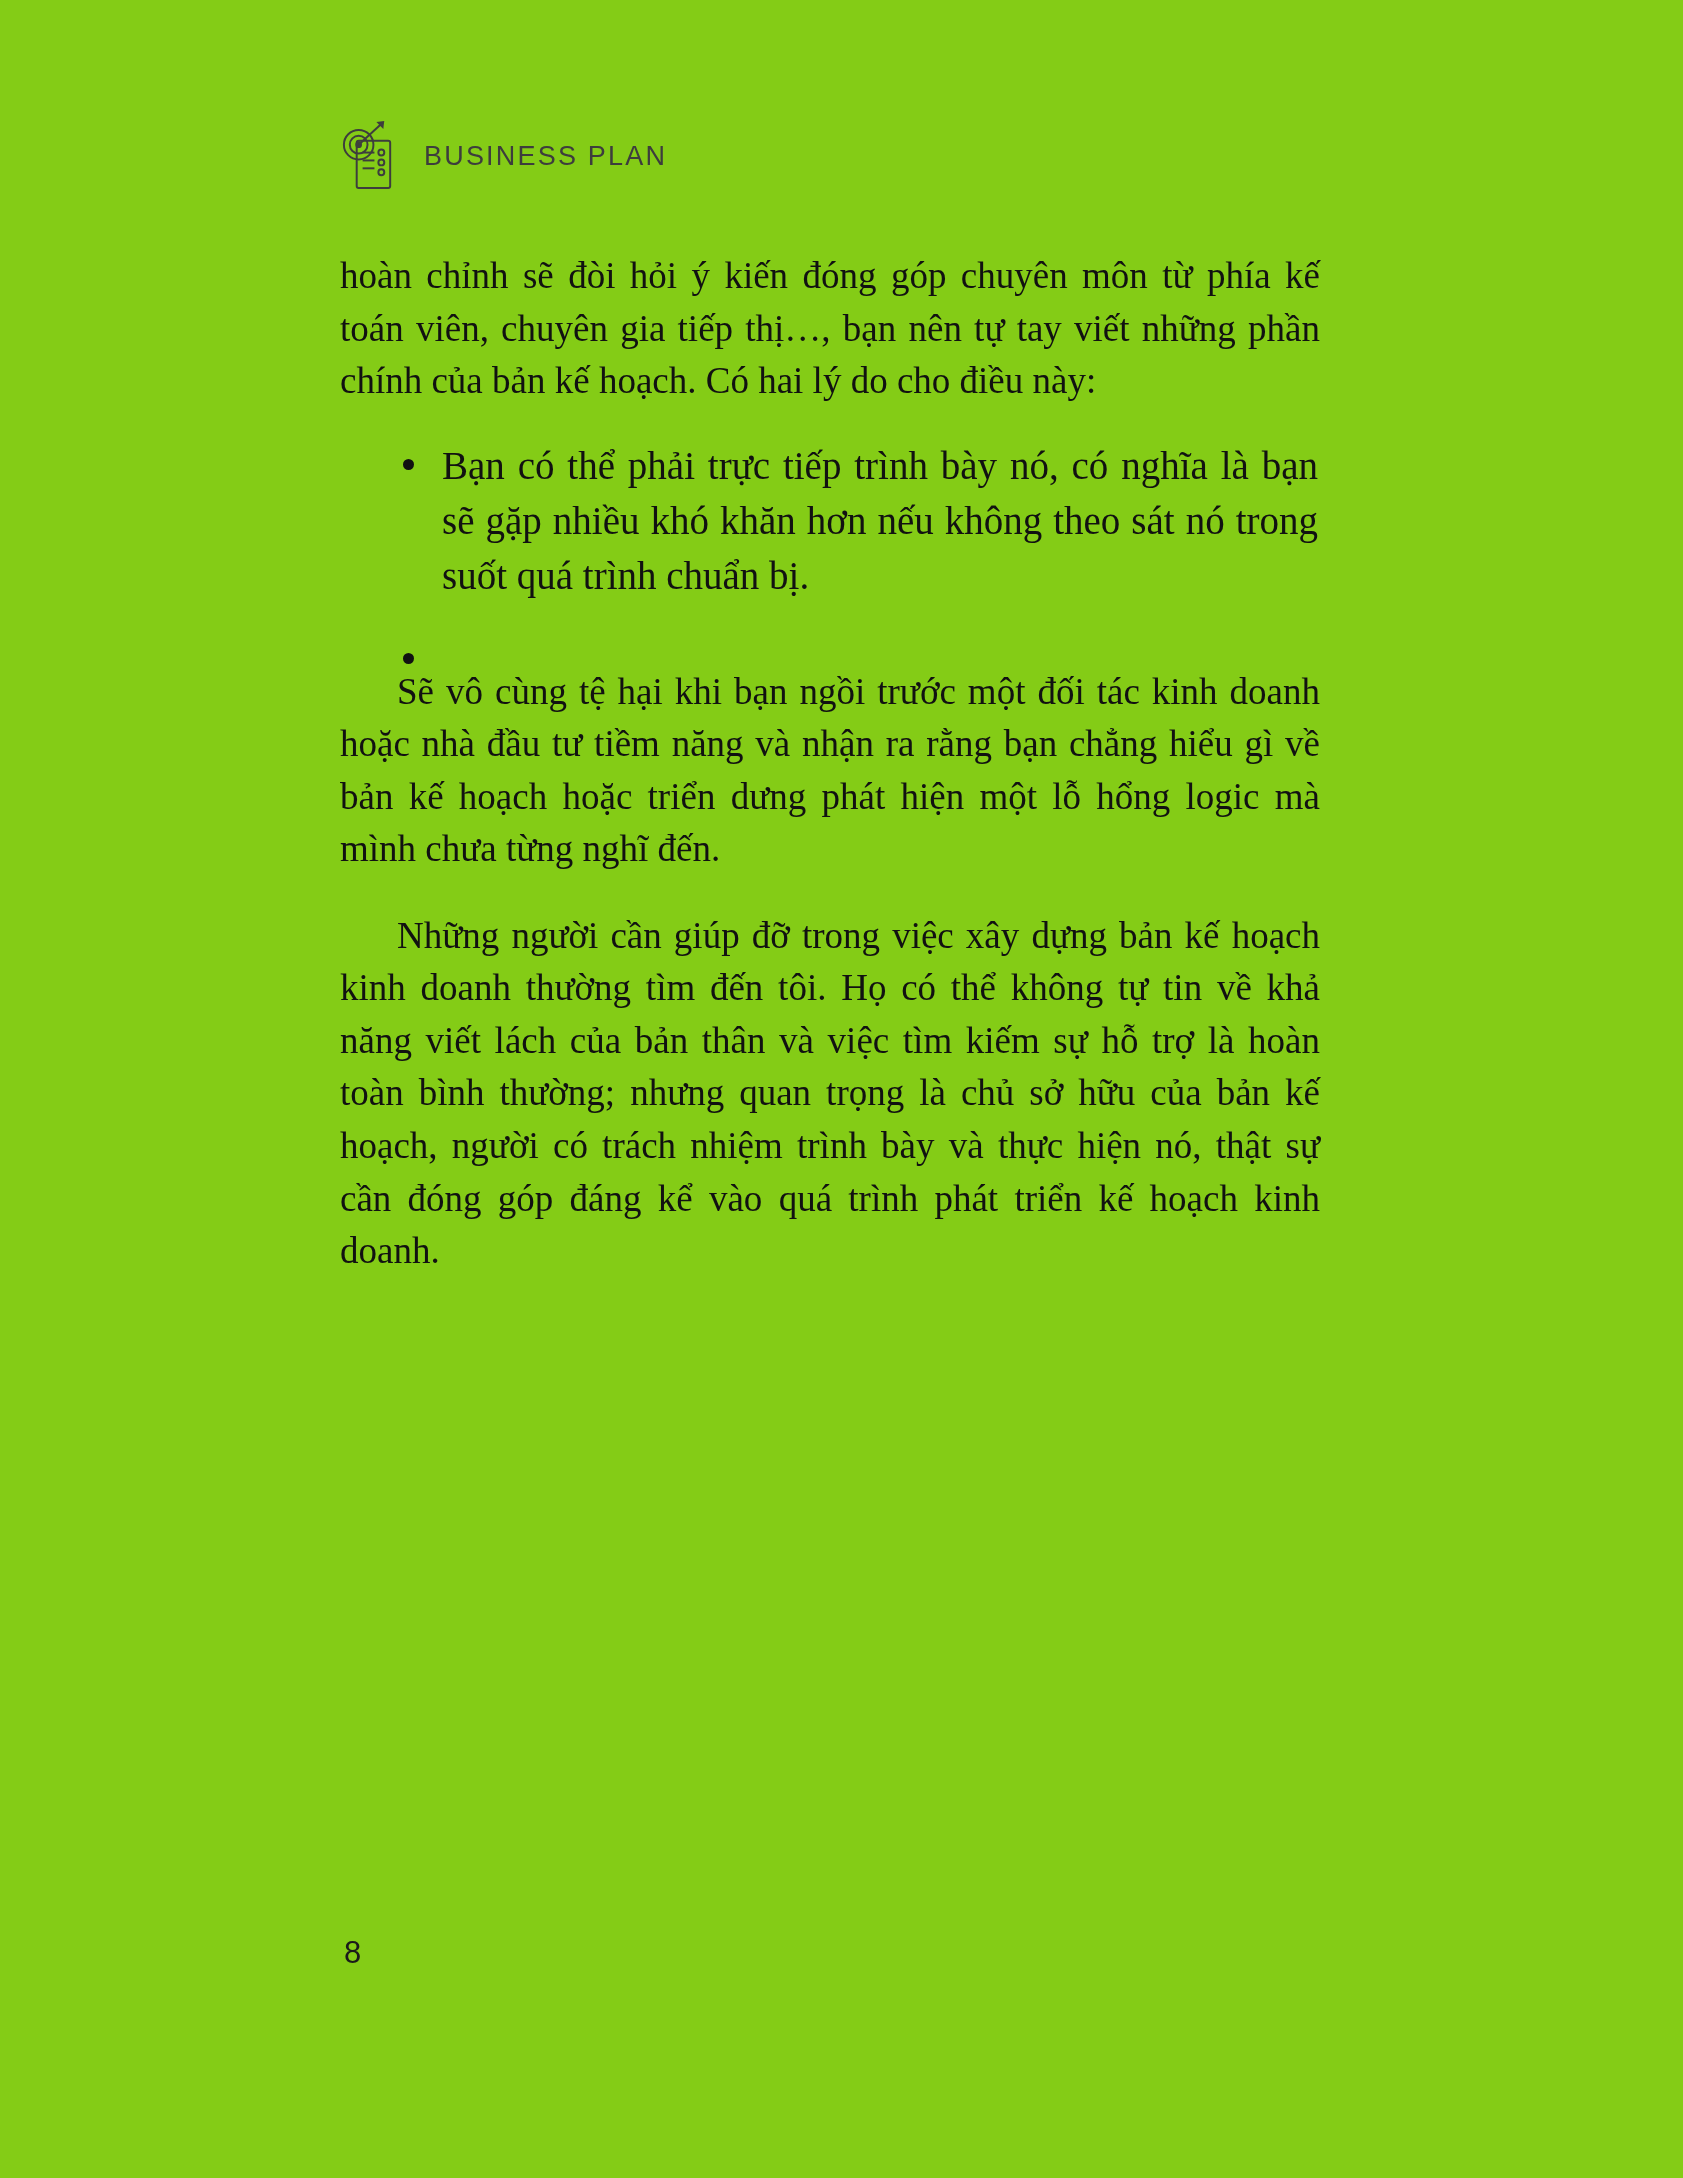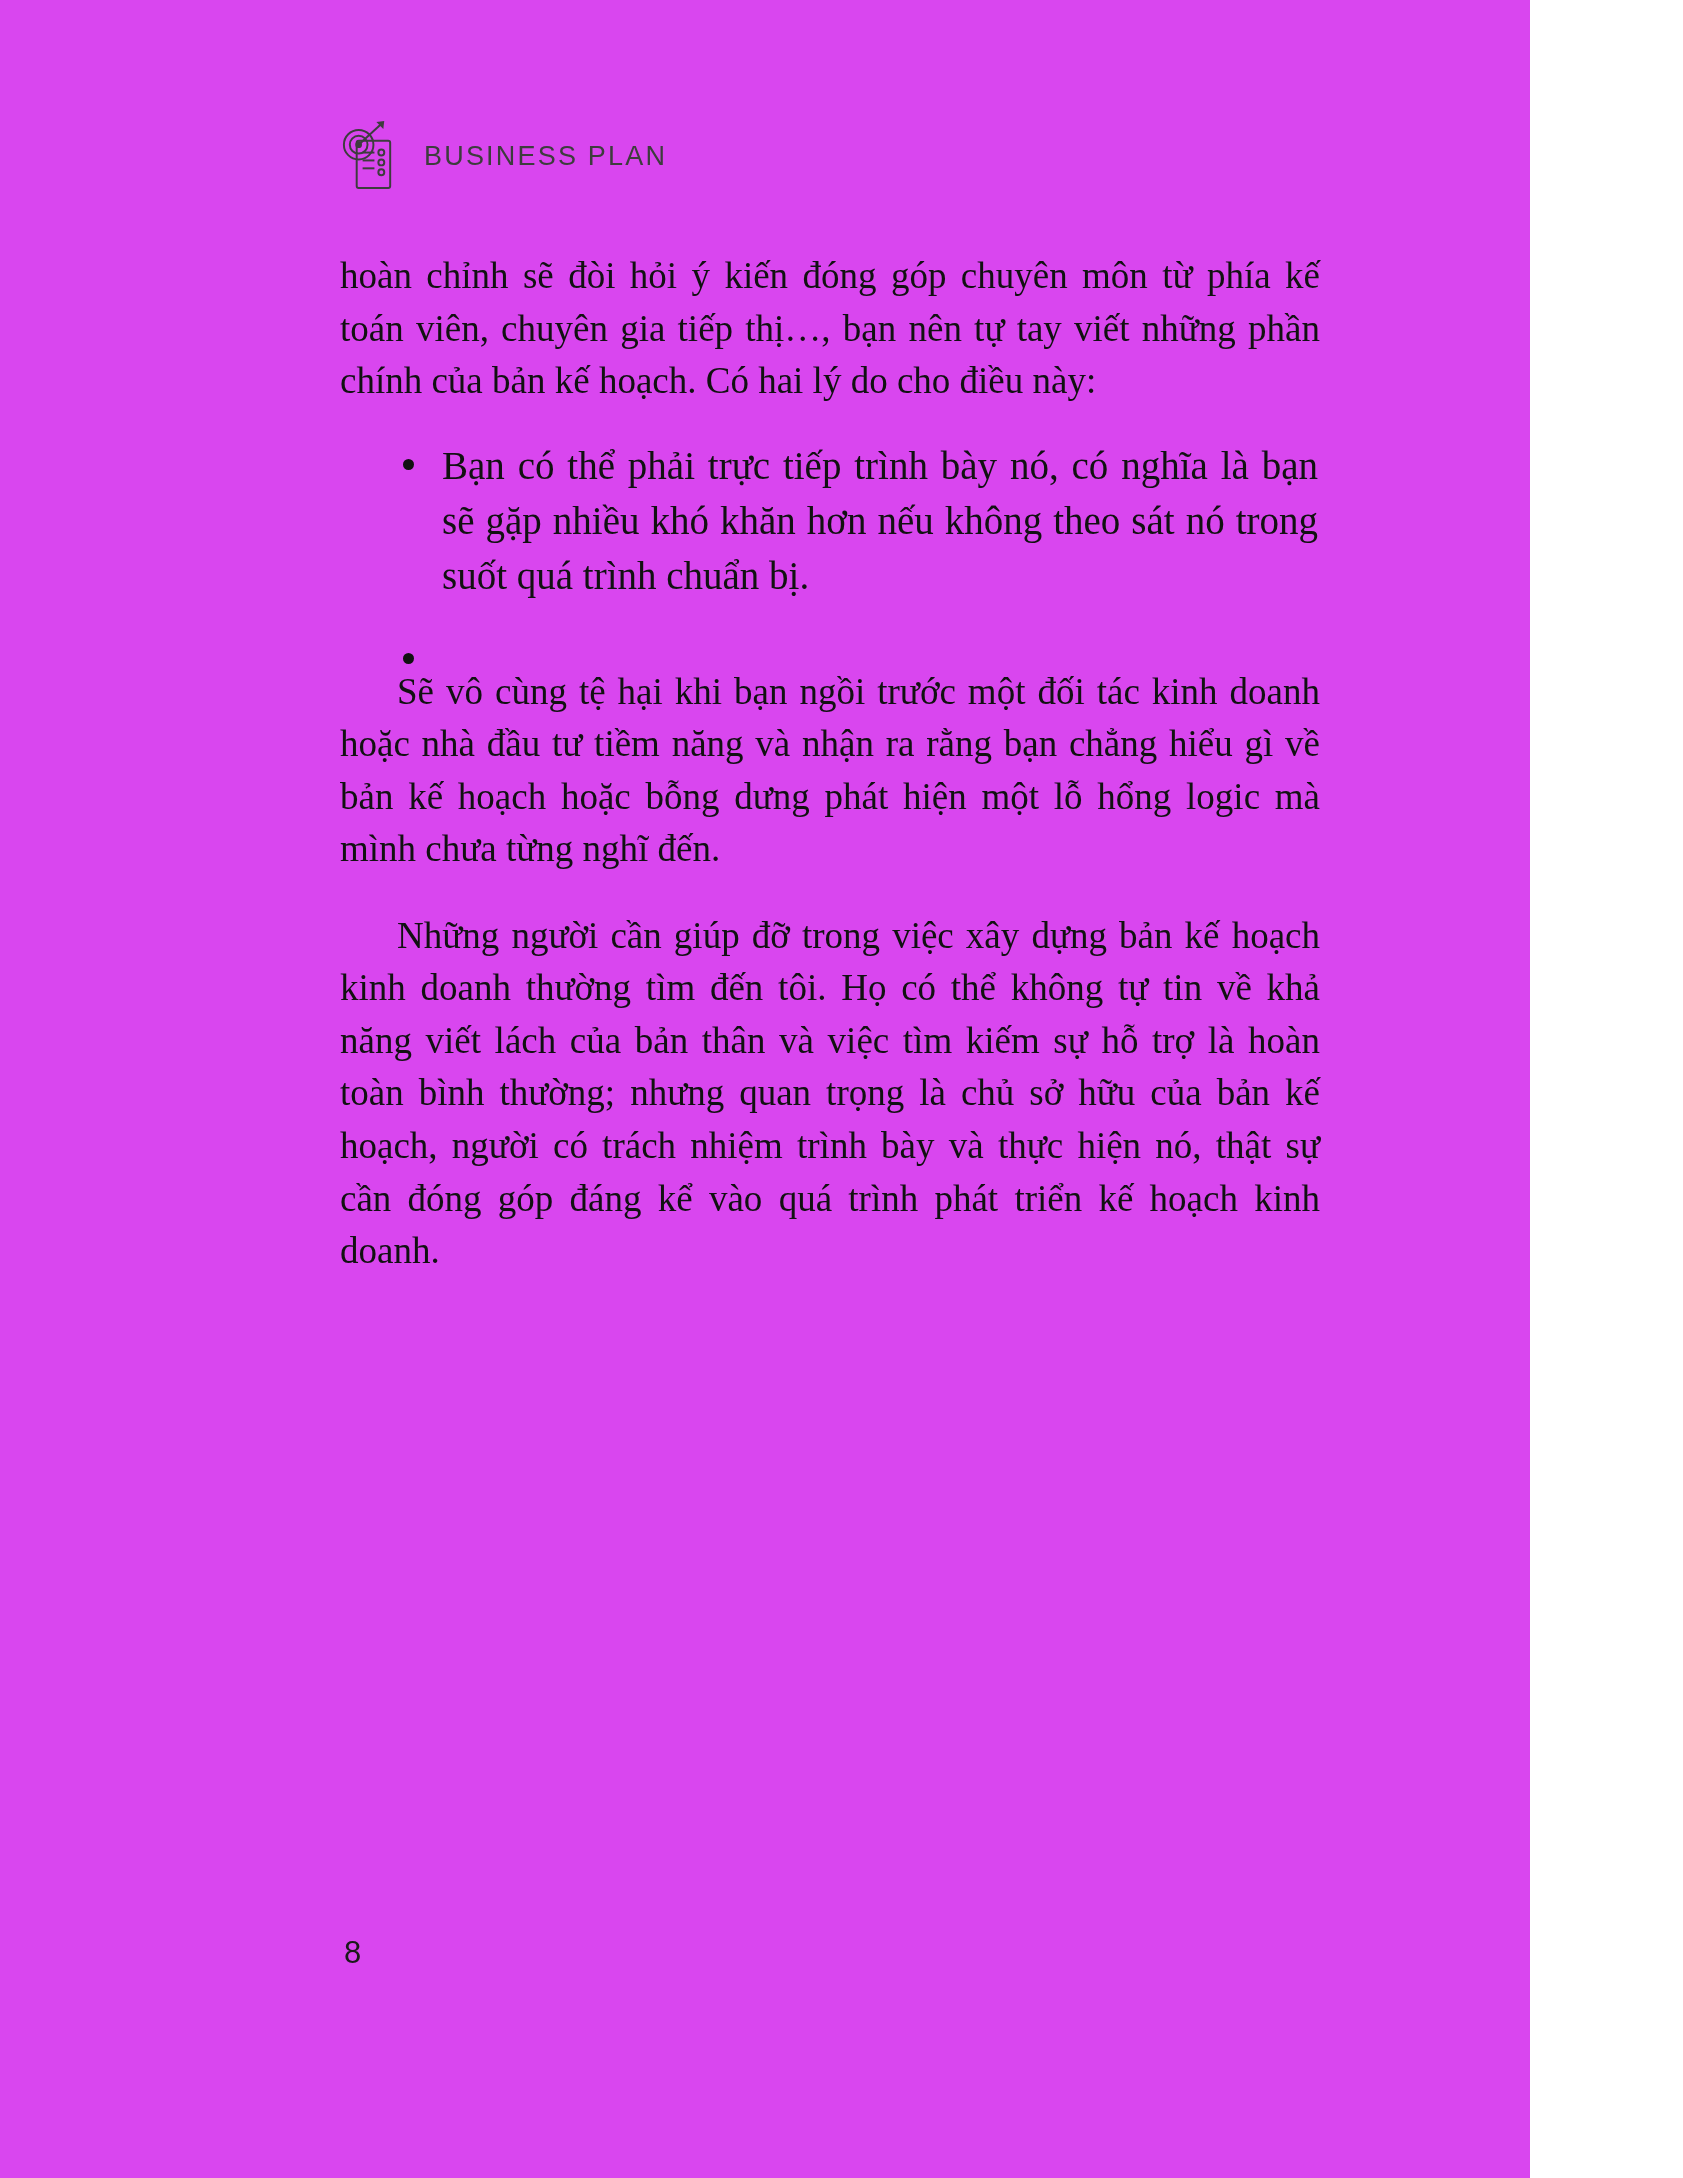--- a/index.html
+++ b/index.html
@@ -12,23 +12,23 @@
     height: 2178px;
     position: relative;
     font-family: "Liberation Serif", serif;
     color: #1a1a1a;
     overflow: hidden;
   }
 
   .page {
     position: absolute;
     left: 0; top: 0;
-    width: 1530px;
+    width: 1683px;
     height: 2178px;
-    background: #d946ef;
+    background: #84cc16;
   }
 
   
   .header {
     position: absolute;
     left: 337px;
     top: 119px;
     display: flex;
     align-items: center;
     gap: 22px;
@@ -140,21 +140,21 @@
         <span class="dot"></span>
         <span>Bạn có thể phải trực tiếp trình bày nó, có nghĩa là bạn sẽ gặp nhiều khó khăn hơn nếu không theo sát nó trong suốt quá trình chuẩn bị.</span>
       </li>
       <li>
         <span class="dot"></span>
       </li>
     </ul>
 
     <div class="block-gap"></div>
 
-    <p class="para indent">Sẽ vô cùng tệ hại khi bạn ngồi trước một đối tác kinh doanh hoặc nhà đầu tư tiềm năng và nhận ra rằng bạn chẳng hiểu gì về bản kế hoạch hoặc bỗng dưng phát hiện một lỗ hổng logic mà mình chưa từng nghĩ đến.</p>
+    <p class="para indent">Sẽ vô cùng tệ hại khi bạn ngồi trước một đối tác kinh doanh hoặc nhà đầu tư tiềm năng và nhận ra rằng bạn chẳng hiểu gì về bản kế hoạch hoặc triển dưng phát hiện một lỗ hổng logic mà mình chưa từng nghĩ đến.</p>
 
     <div class="block-gap"></div>
 
     <p class="para indent">Những người cần giúp đỡ trong việc xây dựng bản kế hoạch kinh doanh thường tìm đến tôi. Họ có thể không tự tin về khả năng viết lách của bản thân và việc tìm kiếm sự hỗ trợ là hoàn toàn bình thường; nhưng quan trọng là chủ sở hữu của bản kế hoạch, người có trách nhiệm trình bày và thực hiện nó, thật sự cần đóng góp đáng kể vào quá trình phát triển kế hoạch kinh doanh.</p>
 
   </div>
 
   <div class="folio">8</div>
 
 </div>

